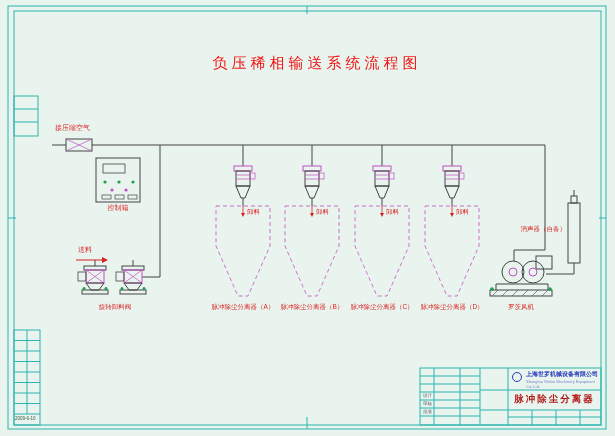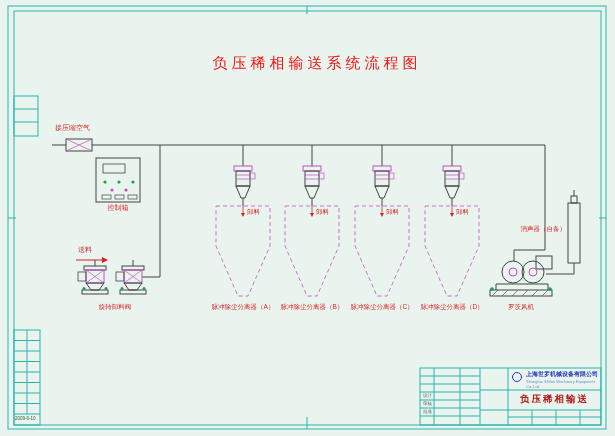--- a/index.html
+++ b/index.html
@@ -206,19 +206,19 @@
 <div class="lbl f65 c" style="left:491px;top:303px;width:60px;">罗茨风机</div>
 
 <div class="lbl f65 r" style="left:512px;top:225px;width:54px;">消声器（自备）</div>
 
 <div class="abs logo" style="left:512px;top:372px;"></div>
 
 <div class="abs company" style="left:526px;top:370px;width:76px;">上海世罗机械设备有限公司</div>
 
 <div class="abs companyEn" style="left:526px;top:379px;width:76px;">Shanghai Shiluo Machinery Equipment Co.,Ltd.</div>
 
-<div class="abs blockTitle" style="left:508px;top:393px;width:93px;">负压稀相输送</div>
+<div class="abs blockTitle" style="left:508px;top:393px;width:93px;">脉冲除尘分离器</div>
 
 <div class="abs signRow" style="left:423px;top:393px;">设计</div>
 <div class="abs signRow" style="left:423px;top:401px;">审核</div>
 <div class="abs signRow" style="left:423px;top:409px;">批准</div>
 
 <div class="abs dateTxt" style="left:15px;top:416px;width:26px;">2009-6-10</div>
 
 </body></html>

